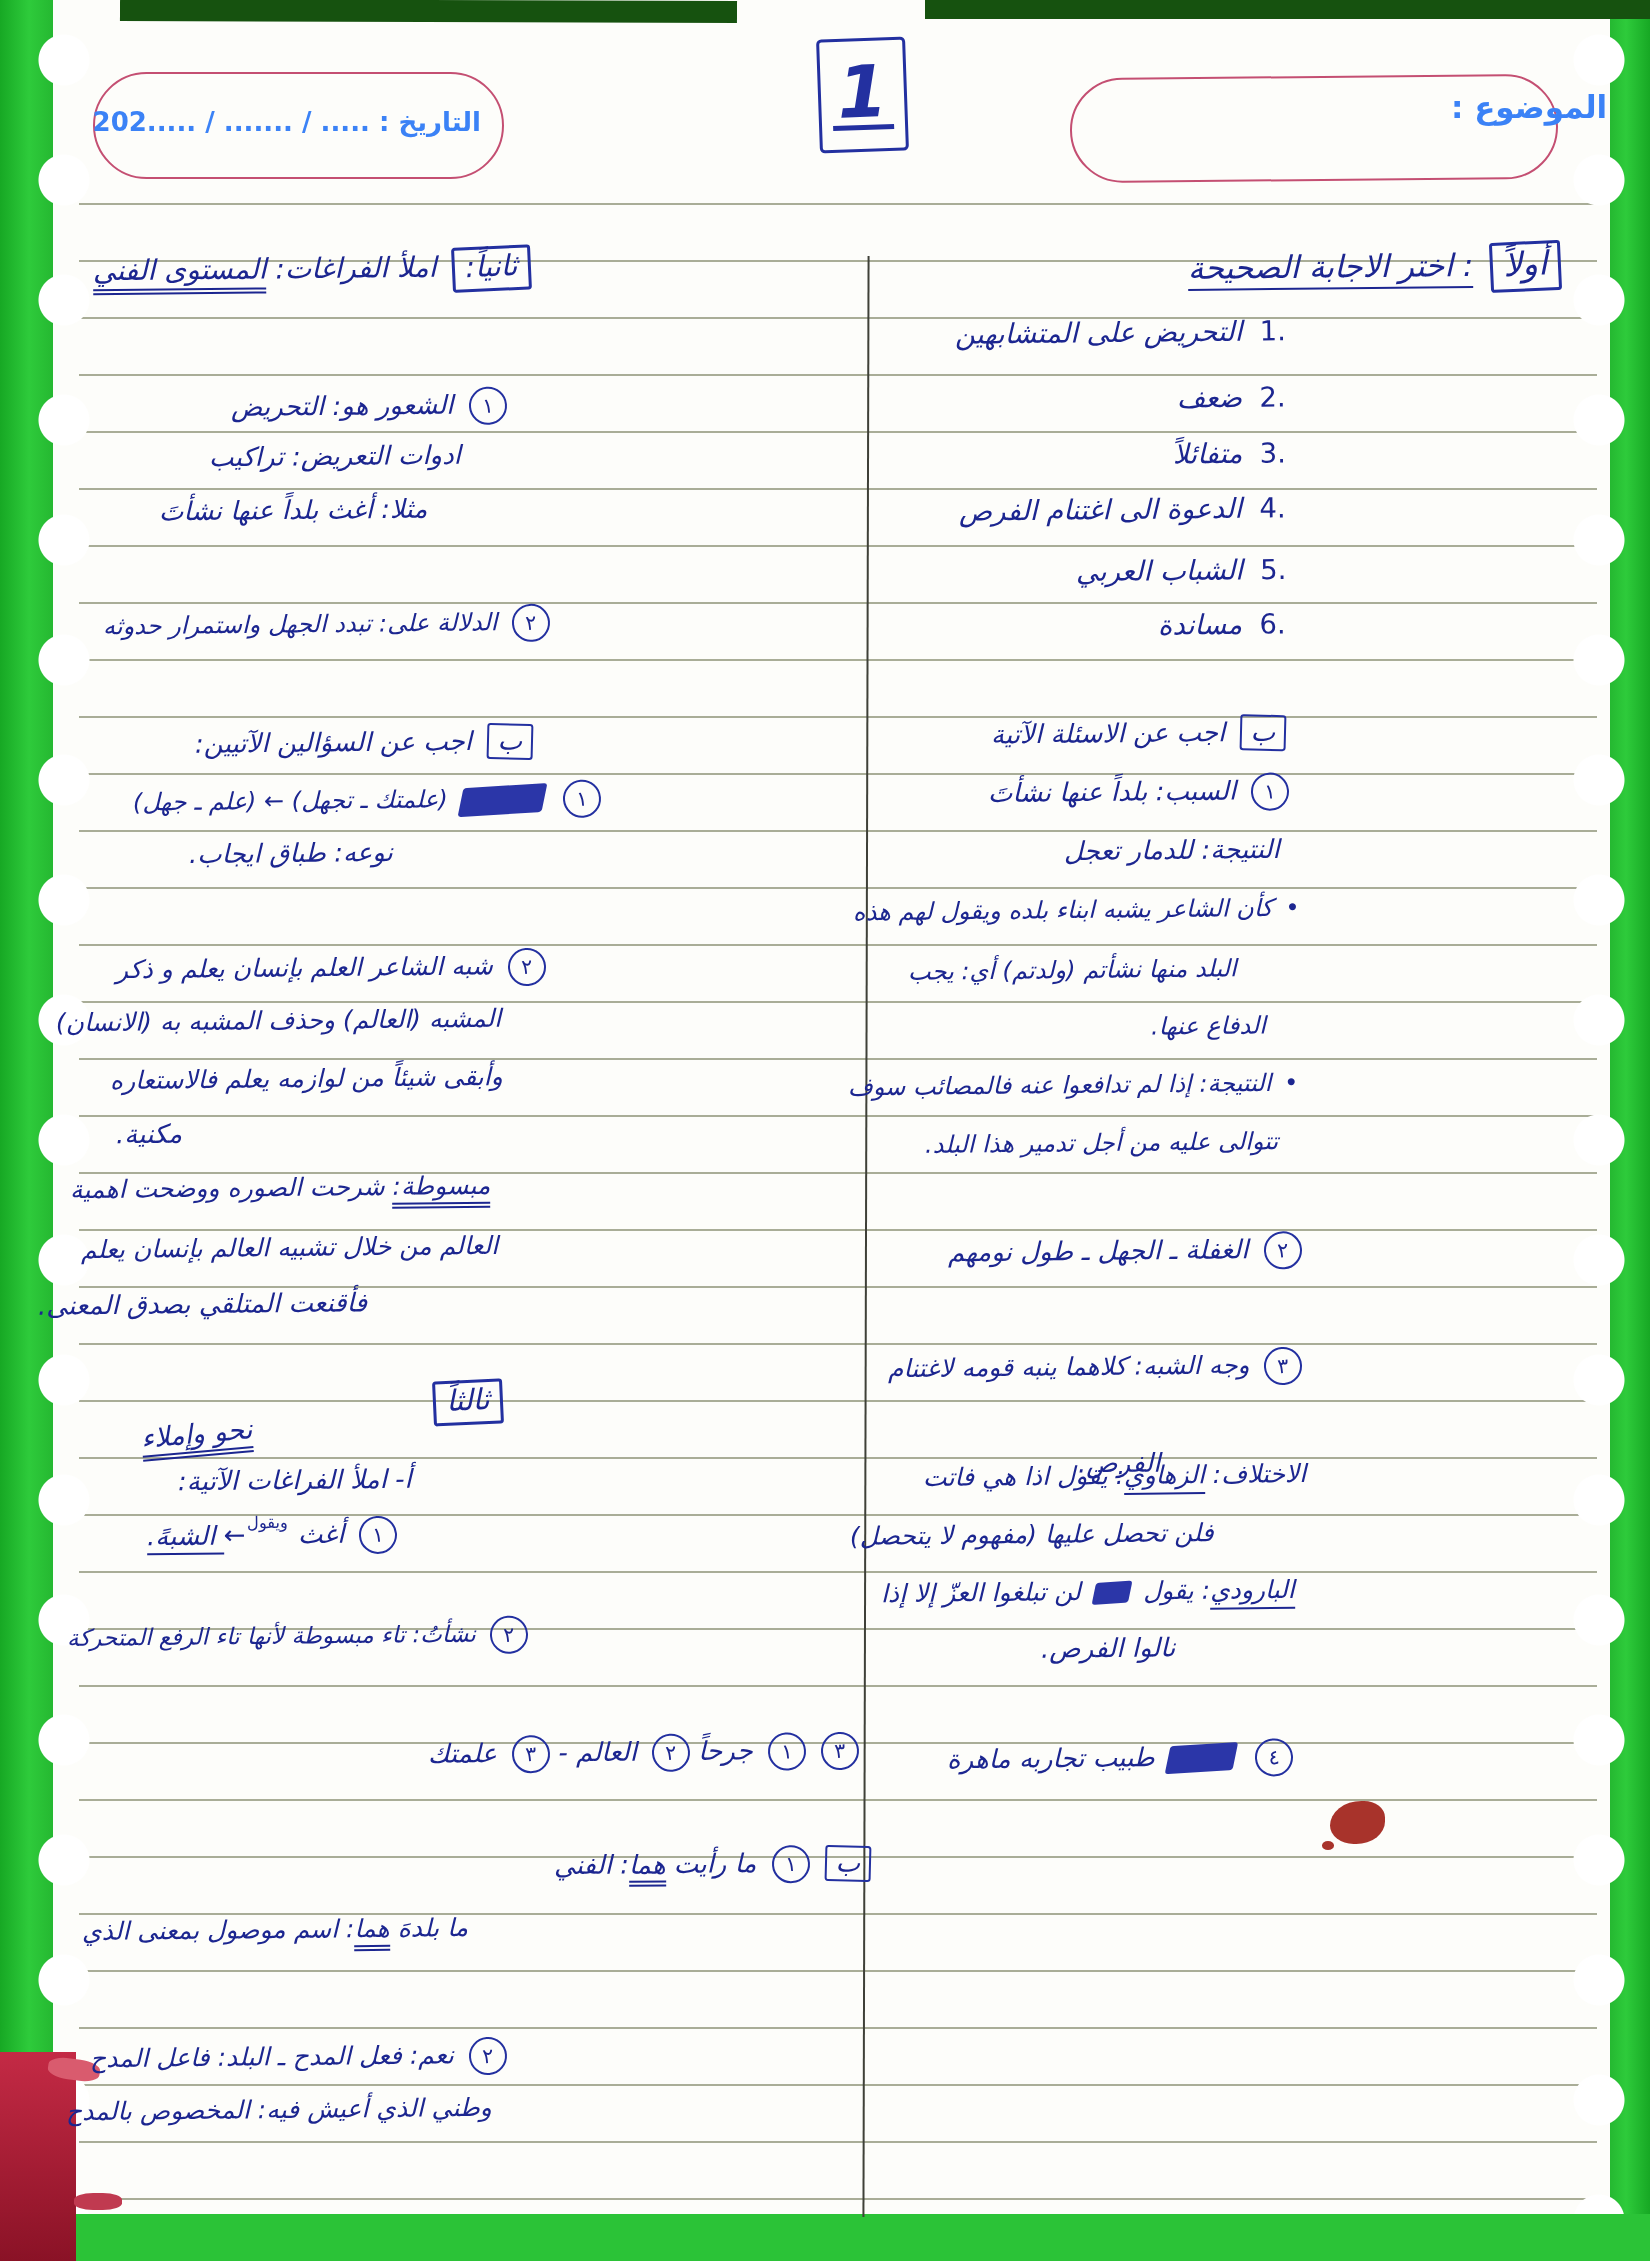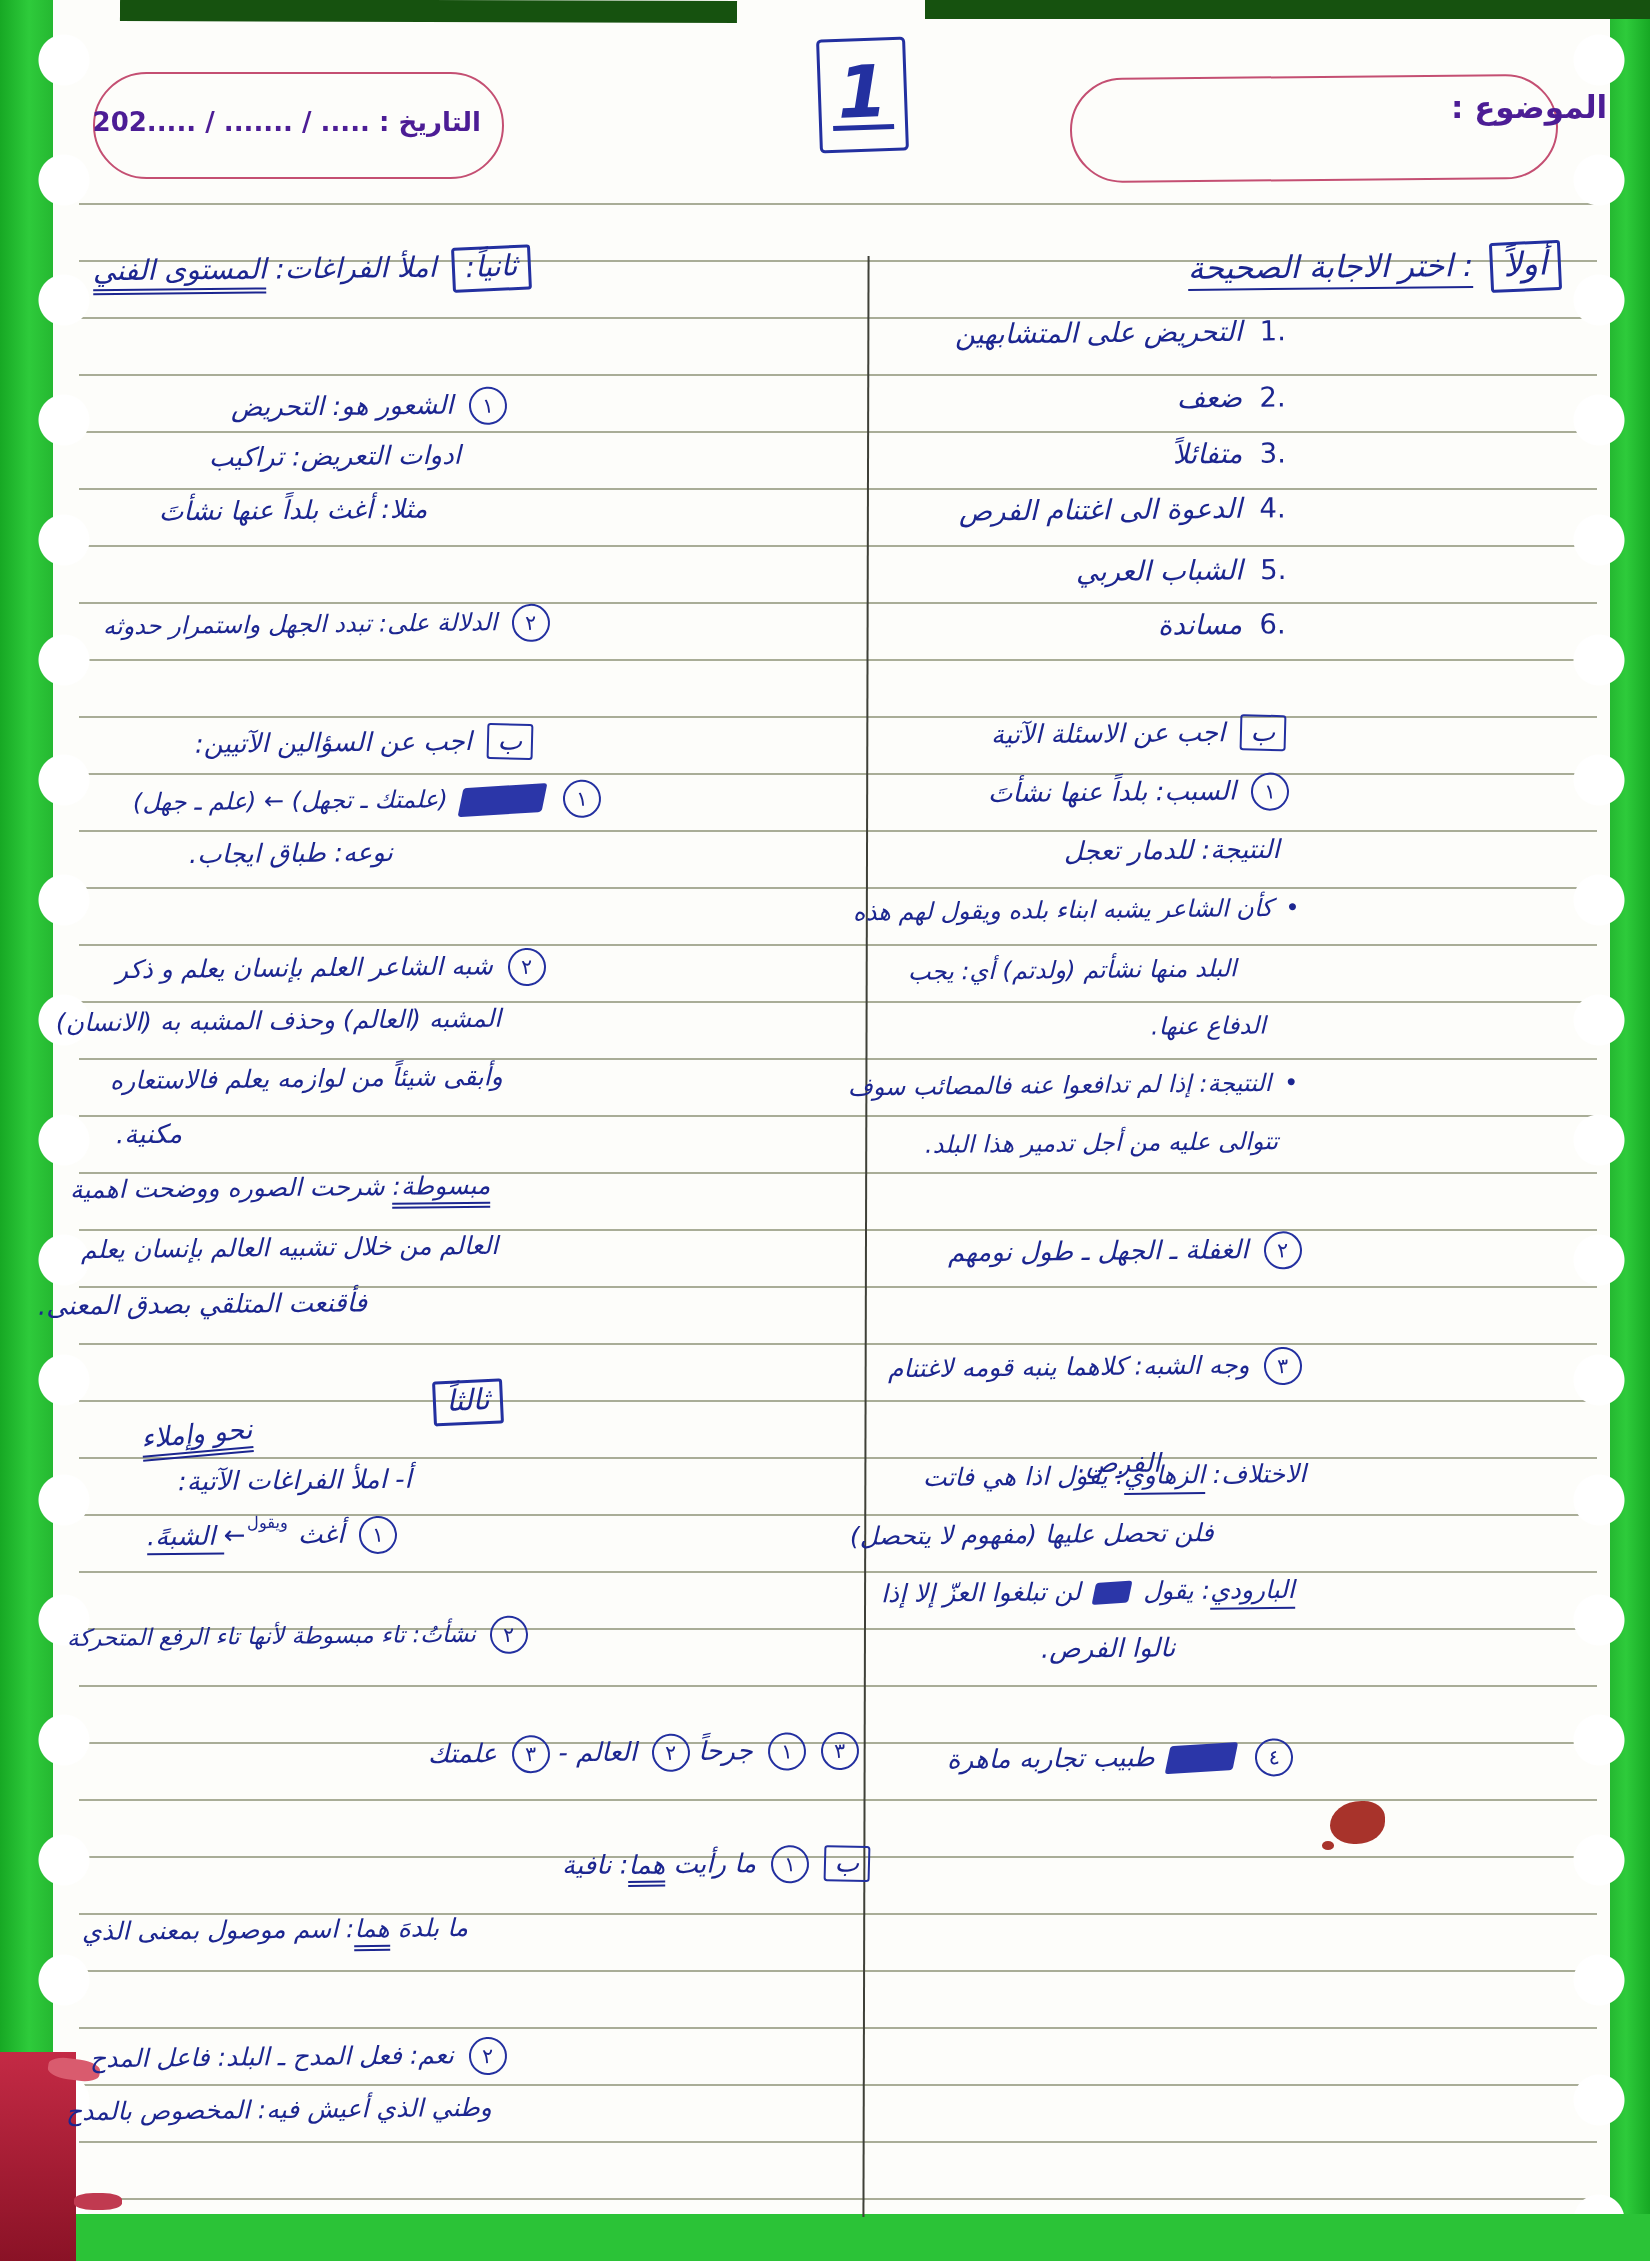--- a/index.html
+++ b/index.html
@@ -25,21 +25,21 @@
   .red-corner{position:absolute;left:0;top:2052px;width:76px;height:209px;
               background:linear-gradient(180deg,#c42a45,#8a1226);}
   .smudge1{position:absolute;left:48px;top:2059px;width:52px;height:20.6px;background:#d95b6e;border-radius:40%;transform:rotate(8deg);}
   .smudge2{position:absolute;left:74px;top:2193px;width:48px;height:17px;background:#c03a50;border-radius:40%;}
   .blob-red{position:absolute;left:1330px;top:1801px;width:55px;height:43px;background:#a8332b;
             border-radius:60% 40% 55% 45%;}
   .blob-red2{position:absolute;left:1322px;top:1841px;width:12px;height:8.6px;background:#a8332b;border-radius:50%;}
   
   .divider{position:absolute;left:865px;top:256px;width:1.7px;height:1961px;background:#3f4038;transform:rotate(.15deg);}
   
-  .printed{position:absolute;color:#4c1d95;font-weight:bold;direction:rtl;white-space:nowrap;}
+  .printed{position:absolute;color:#3b82f6;font-weight:bold;direction:rtl;white-space:nowrap;}
   .oval{position:absolute;border:2.6px solid #c44f72;border-radius:60px;}
   
   .pagebox{position:absolute;left:818px;top:38px;width:83px;height:108px;border:3.4px solid #2330a0;
            border-radius:5.2px;transform:rotate(-2deg);display:flex;align-items:center;justify-content:center;}
   .pagebox span{font-size:72px;font-weight:bold;font-style:italic;color:#2330a0;border-bottom:5.2px solid #2330a0;
            line-height:.9;padding:0 5.2px;}
   
   .line{position:absolute;direction:rtl;white-space:nowrap;font-size:26px;color:#1c2690;
         font-style:italic;transform:rotate(-.6deg);}
   .num{direction:ltr;unicode-bidi:isolate;font-style:normal;margin-left:8.6px;}
@@ -257,21 +257,21 @@
     <span class="circ">٢</span>
     <span>العالم</span>
     <span>-</span>
     <span class="circ">٣</span>
     <span>علمتك</span>
   </div>
 
   <div class="line" style="top:1846px;right:780px;">
     <span class="hbox-sm">ب</span>
     <span class="circ">١</span>
-    <span>ما رأيت </span><span class="uu">هما</span><span>: نافية</span>
+    <span>ما رأيت </span><span class="uu">هما</span><span>: الفني</span>
   </div>
   <div class="line" style="top:1915px;right:1182px;font-size:25px;">
     <span>ما بلدهَ </span><span class="uu">هما</span><span>: اسم موصول بمعنى الذي</span>
   </div>
   <div class="line" style="top:2039px;right:1143px;font-size:25px;">
     <span class="circ">٢</span>
     <span>نعم: فعل المدح ـ البلد: فاعل المدح</span>
   </div>
   <div class="line" style="top:2095px;right:1158px;font-size:25px;">
     <span>وطني الذي أعيش فيه: المخصوص بالمدح</span>

